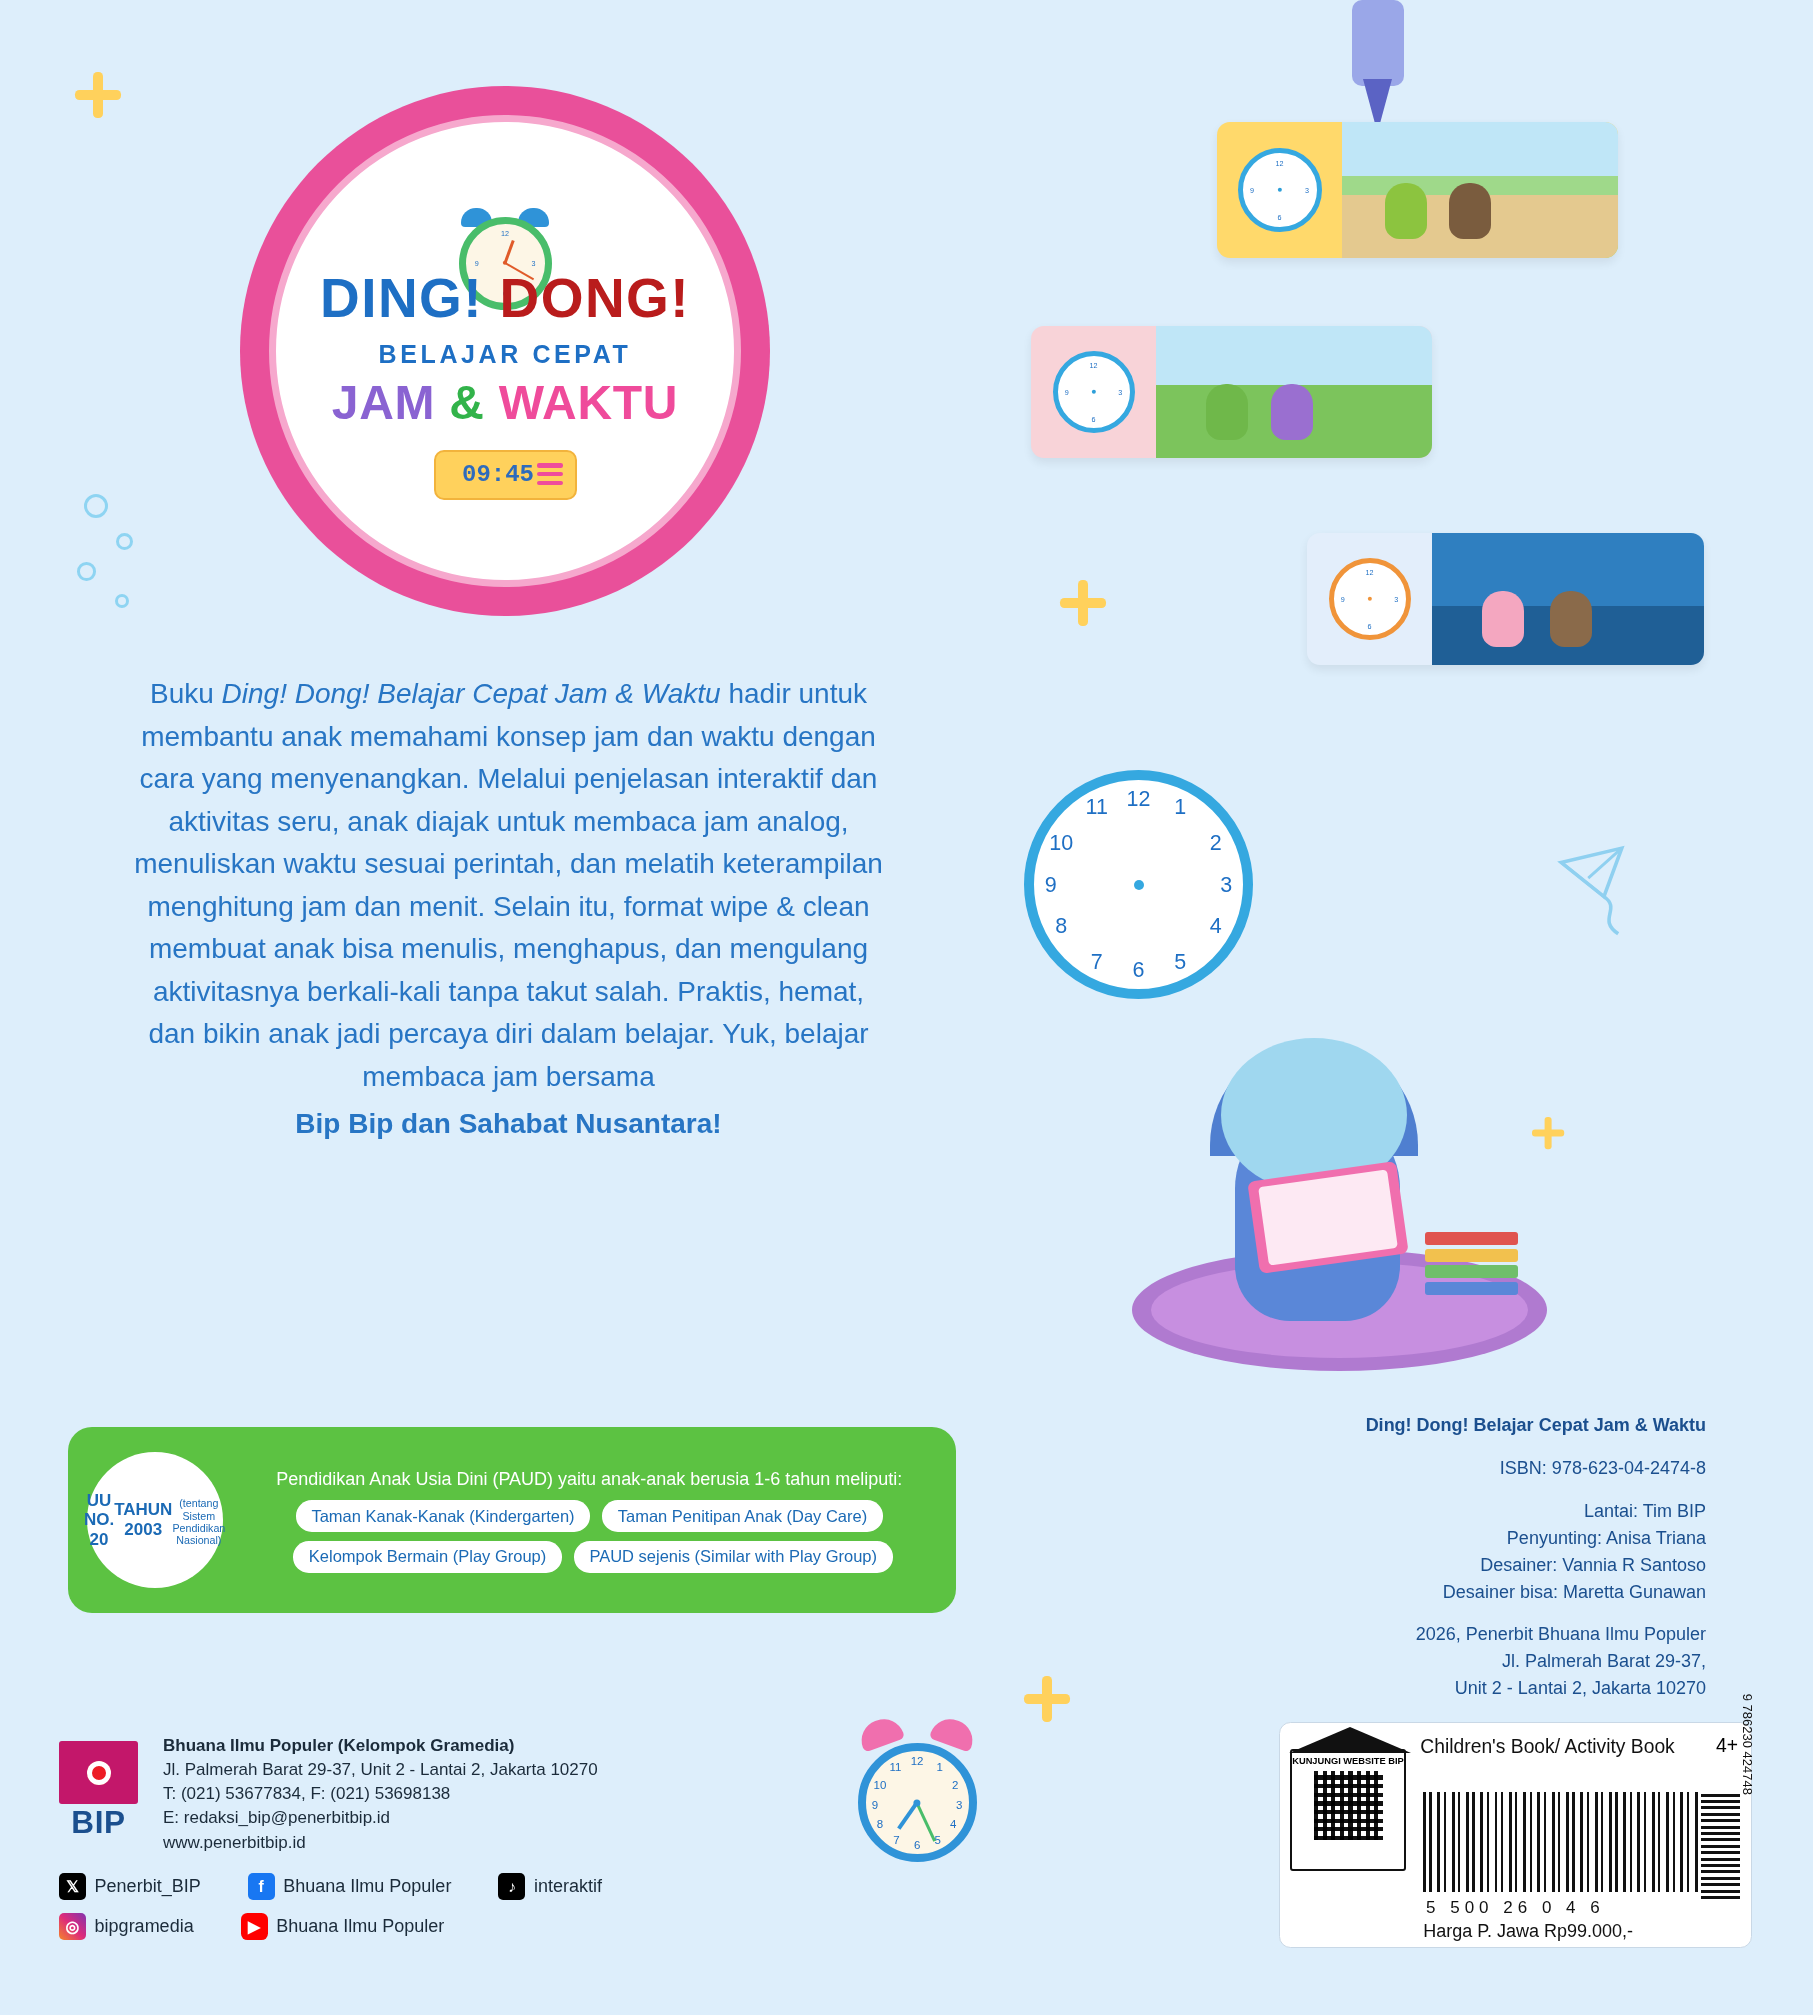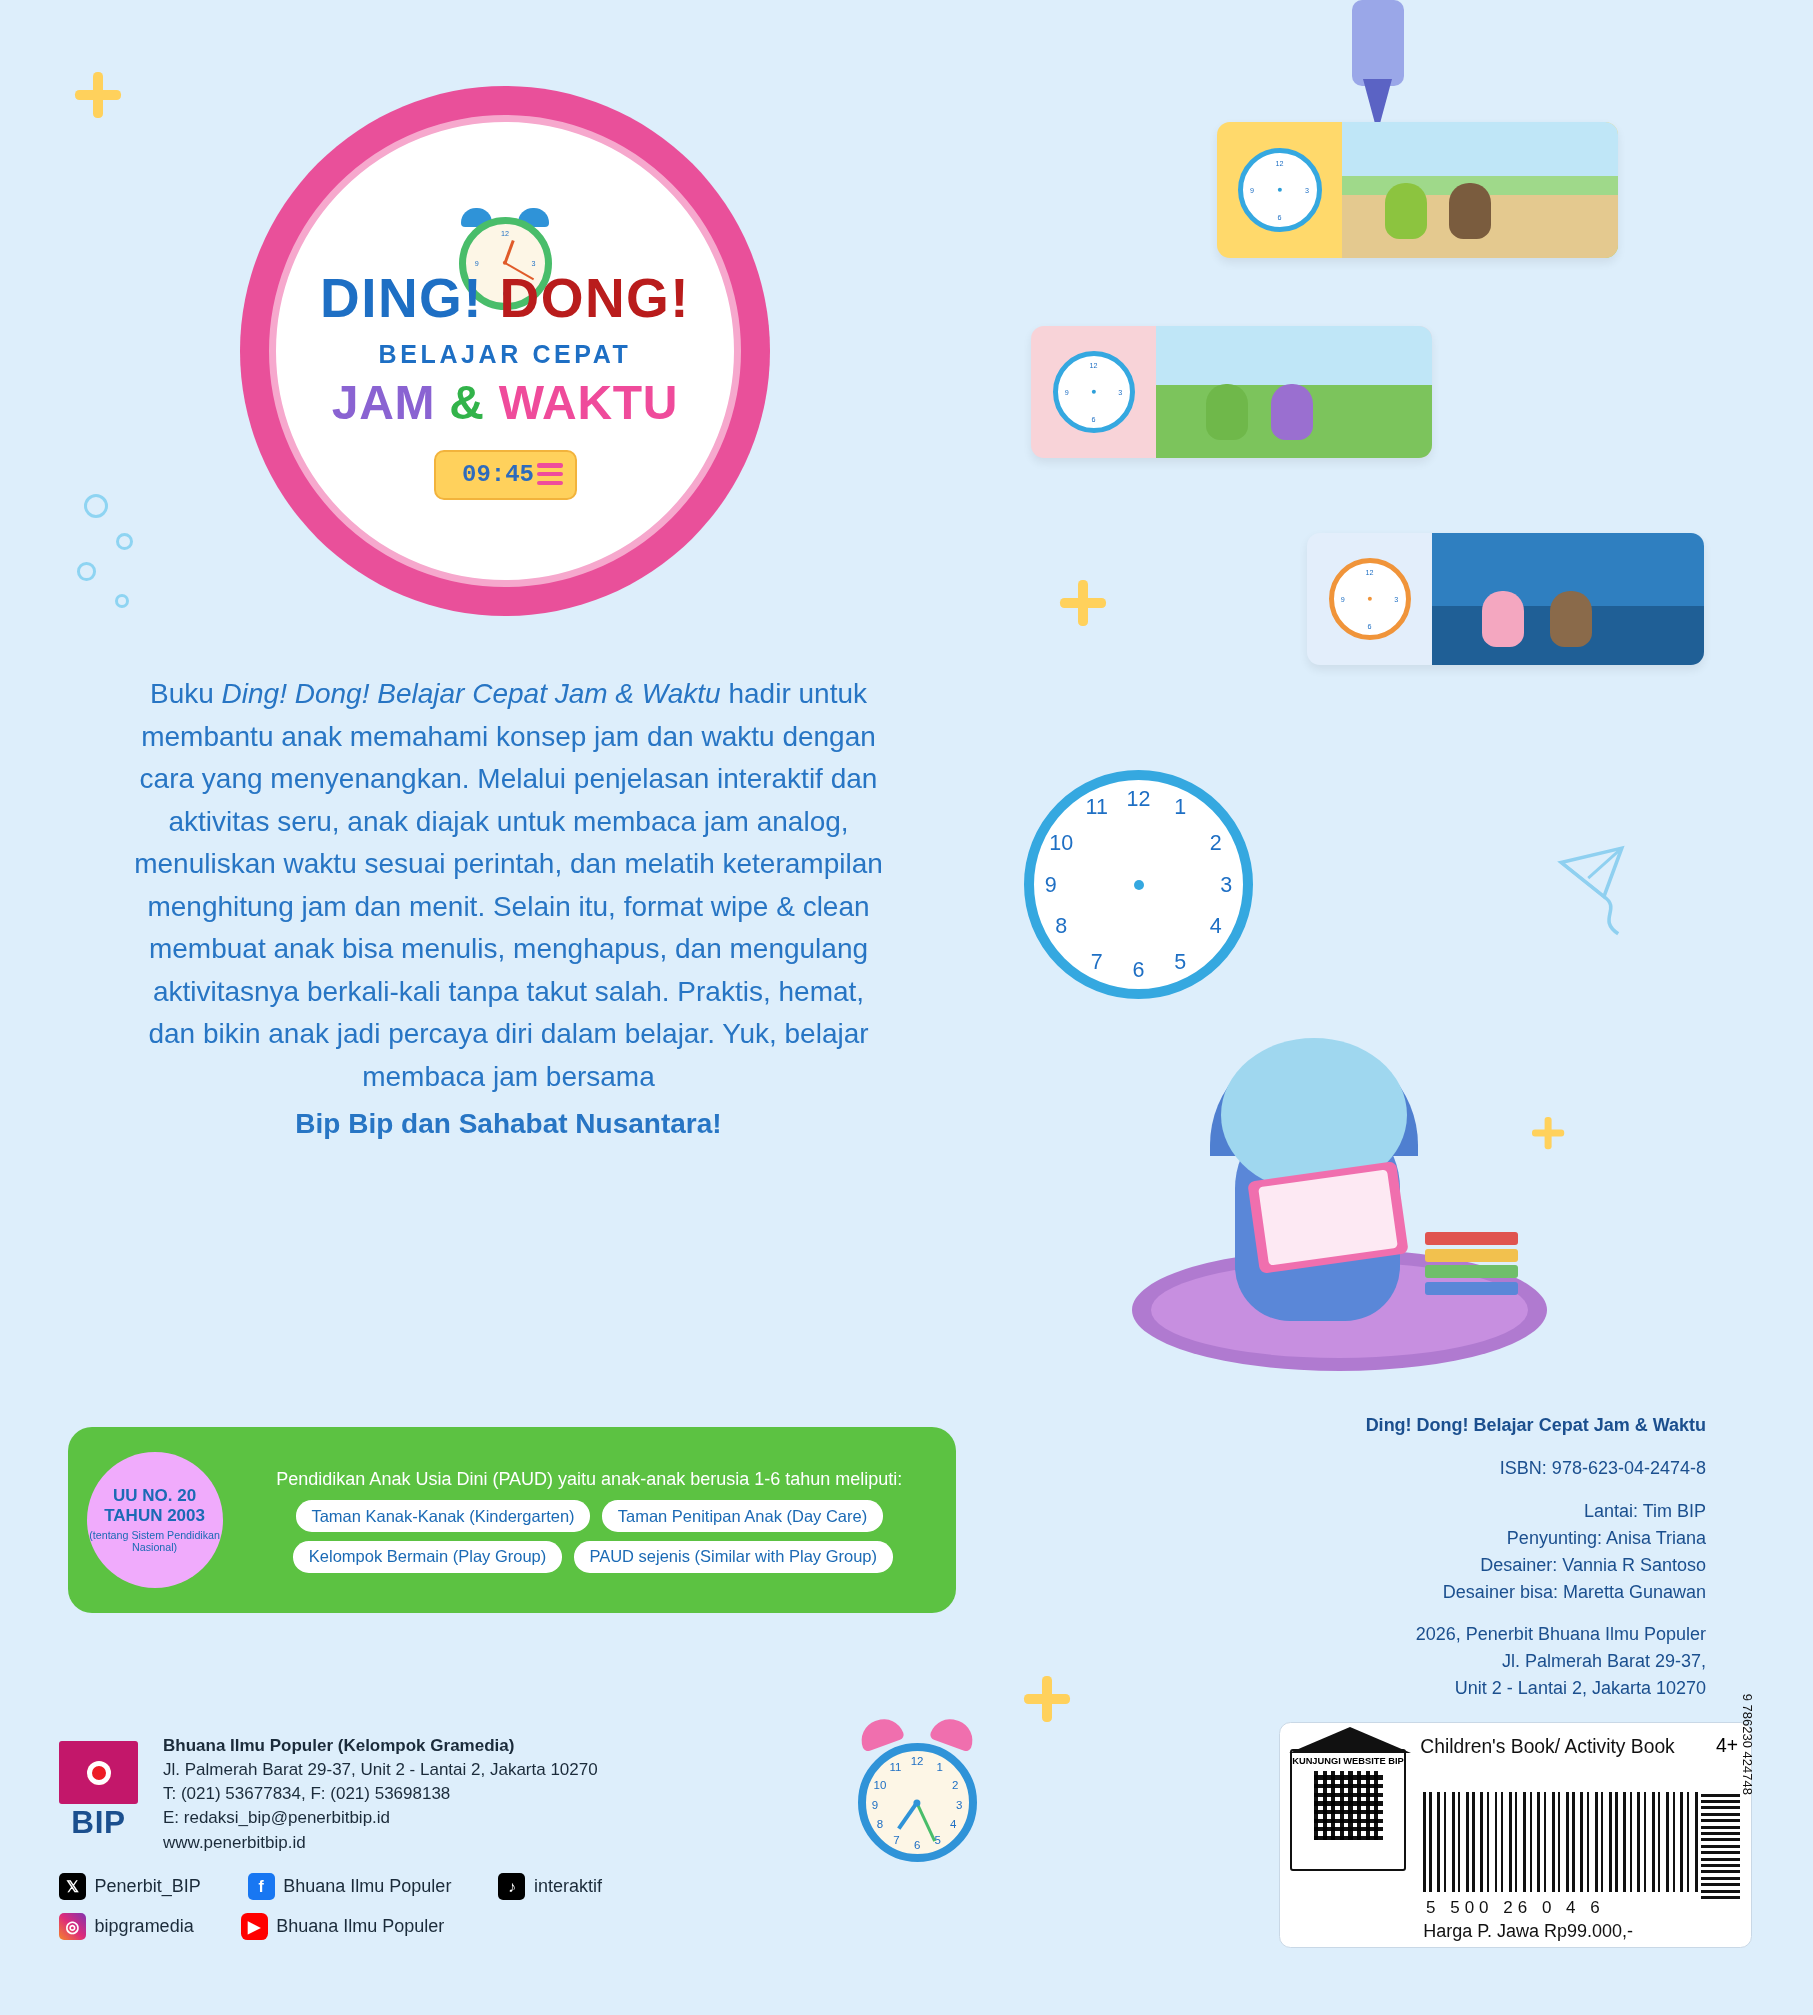--- a/index.html
+++ b/index.html
@@ -54,22 +54,22 @@
 
   
   .blurb { position:absolute; left:129px; top:673px; width:759px; text-align:center;
      color:#2775c4; font-size:28px; line-height:1.52; }
   .blurb em { font-style:italic; }
   .blurb b { font-weight:bold; }
 
   
   .paud { position:absolute; left:68px; top:1427px; width:888px; height:186px;
      background:#5cc242; border-radius:24px; display:flex; align-items:center; }
-  .paud-circle { width:136px; height:136px; border-radius:50%; background:#f0abfc;
-     margin-left:18.6px; display:flex; flex-direction:column; align-items:center;
+  .paud-circle { width:136px; height:136px; border-radius:50%; background:#ffffff;
+     margin-left:18.6px; display:flex; align-items:center;
      justify-content:center; color:#1b6ab5; text-align:center; line-height:1.15; }
   .paud-circle .l1 { font-size:17px; font-weight:bold; }
   .paud-circle .l2 { font-size:10.7px; margin-top:3.6px; }
   .paud-right { flex:1; padding:0 15.8px 0 15.8px; }
   .paud-head { color:#ffffff; font-size:18px; text-align:center; line-height:1.35; }
   .pill-row { display:flex; gap:11.5px; margin-top:8.6px; justify-content:center; }
   .pill { background:#ffffff; color:#1b6ab5; border-radius:15.8px; padding:6.4px 15.8px;
      font-size:16.5px; white-space:nowrap; }
   .pill-row.r2 { margin-left:7.2px; }
 

